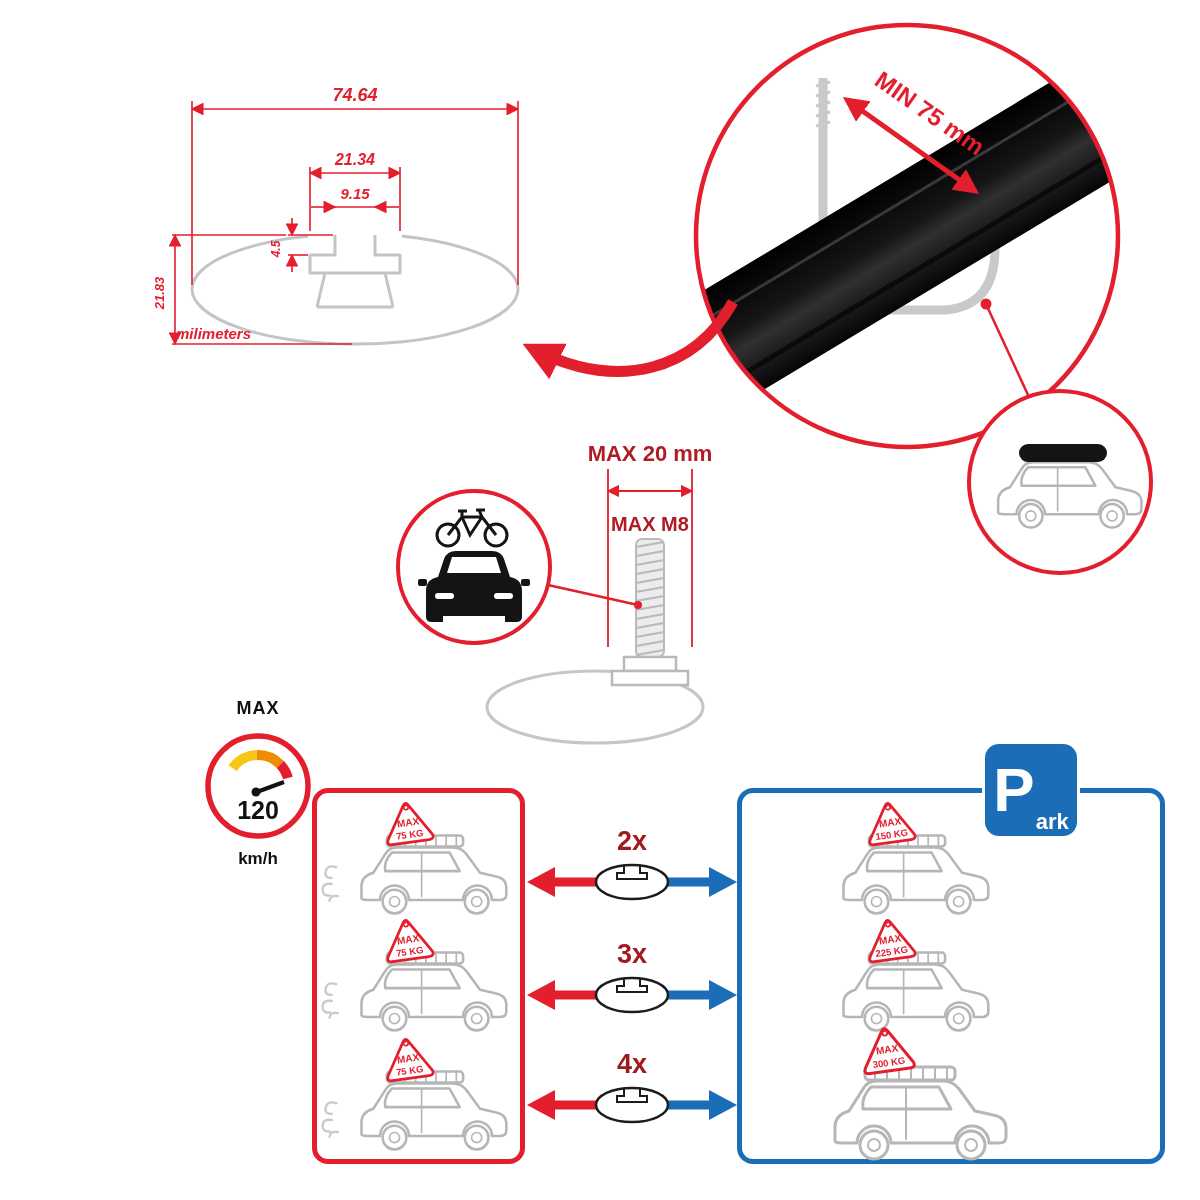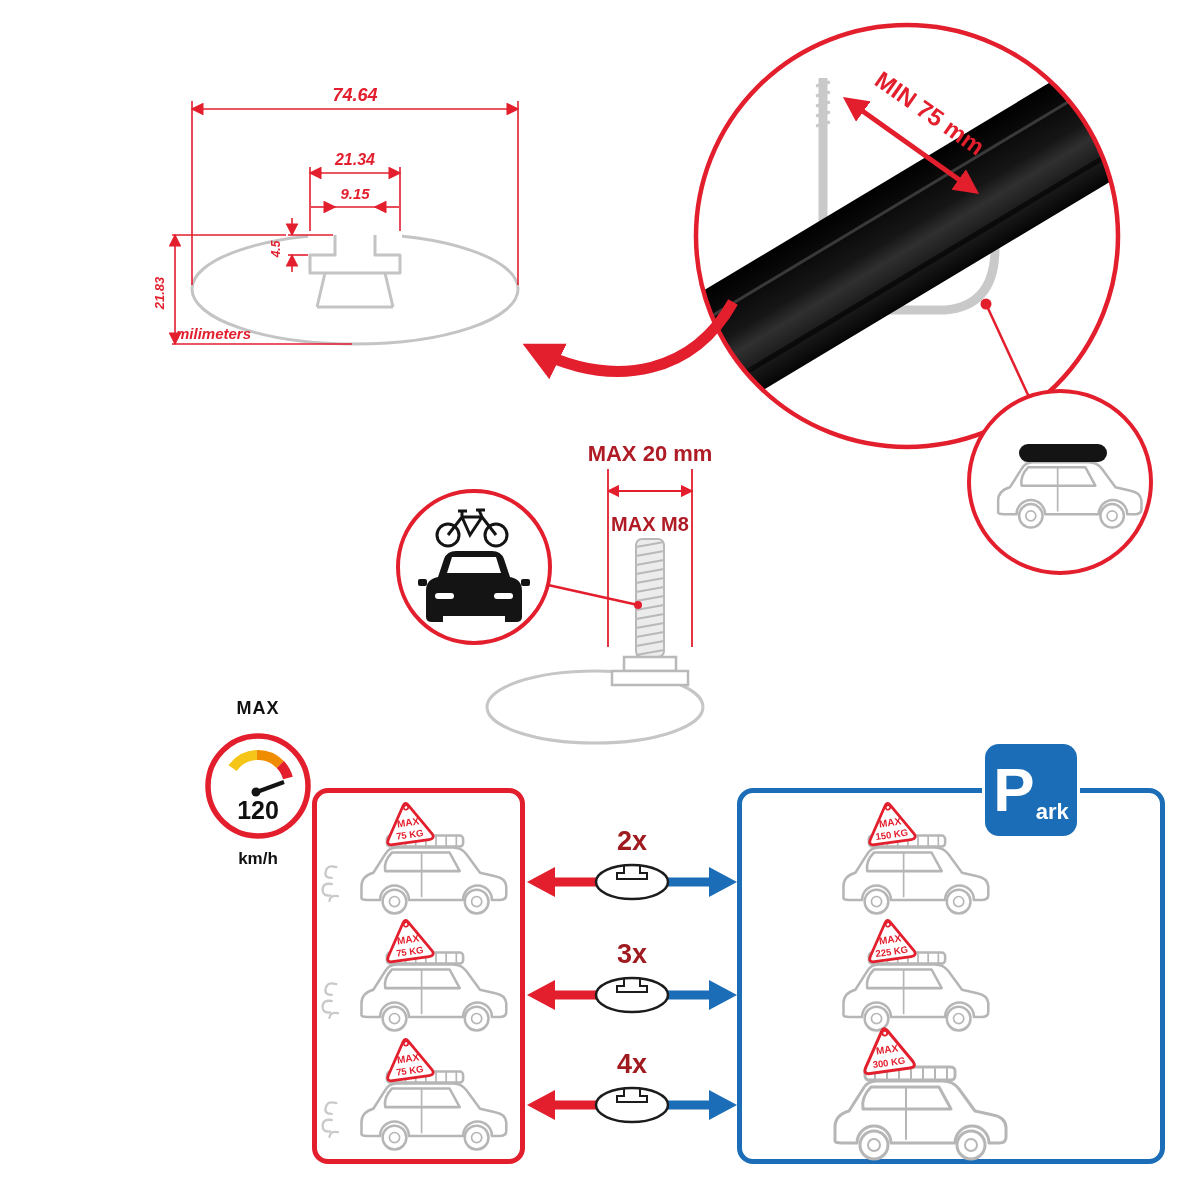--- a/index.html
+++ b/index.html
@@ -24,21 +24,21 @@
   .speed-unit{fill:#111;font-weight:600;font-size:17px;text-anchor:middle}
 
   .load-box{position:absolute;background:#fff;border-radius:16px;box-sizing:border-box}
   .load-box.red{left:312px;top:788px;width:213px;height:376px;border:5px solid #e31e2d}
   .load-box.blue{left:737px;top:788px;width:428px;height:376px;border:5px solid #1a6db6}
 
   .park-sign{position:absolute;left:985px;top:744px;width:92px;height:92px;background:#1a6db6;
              border-radius:14px;box-shadow:0 0 0 3px #fff;z-index:5;display:flex;
              align-items:center;justify-content:center}
   .park-p{color:#fff;font-weight:700;font-size:62px;line-height:1}
-  .park-ark{color:#fff;font-weight:700;font-size:22px;align-self:flex-end;margin:0 0 11px 1px}
+  .park-ark{color:#fff;font-weight:700;font-size:22px;align-self:flex-end;margin:0 0 1px 1px}
 </style>
 </head>
 <body>
 
 <div class="canvas">
 
   <svg width="0" height="0" class="abs" style="left:0;top:0">
     <defs>
       <symbol id="suv" viewBox="0 0 210 124">
         <g fill="#fff" stroke="#b6b6b6" stroke-width="3" stroke-linejoin="round" stroke-linecap="round">

